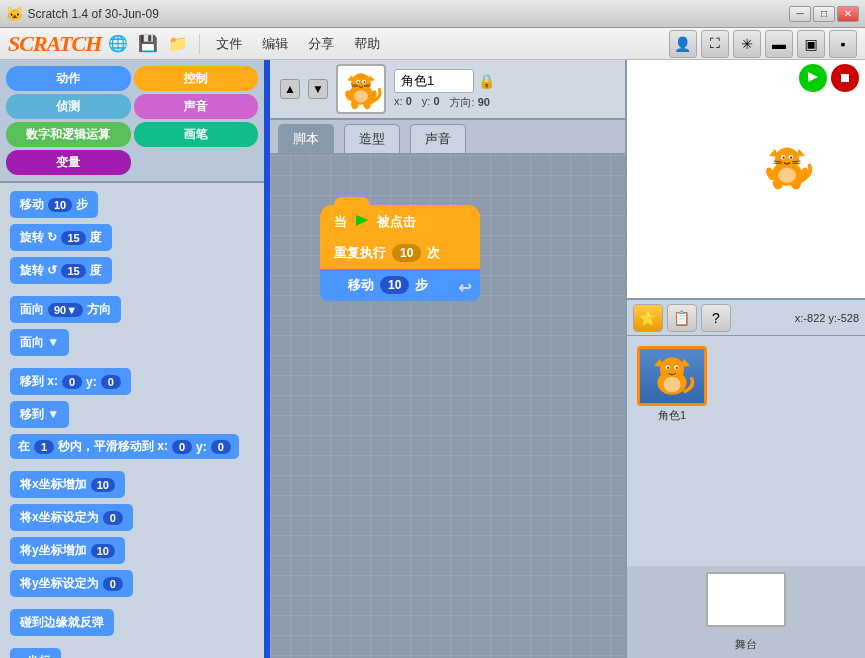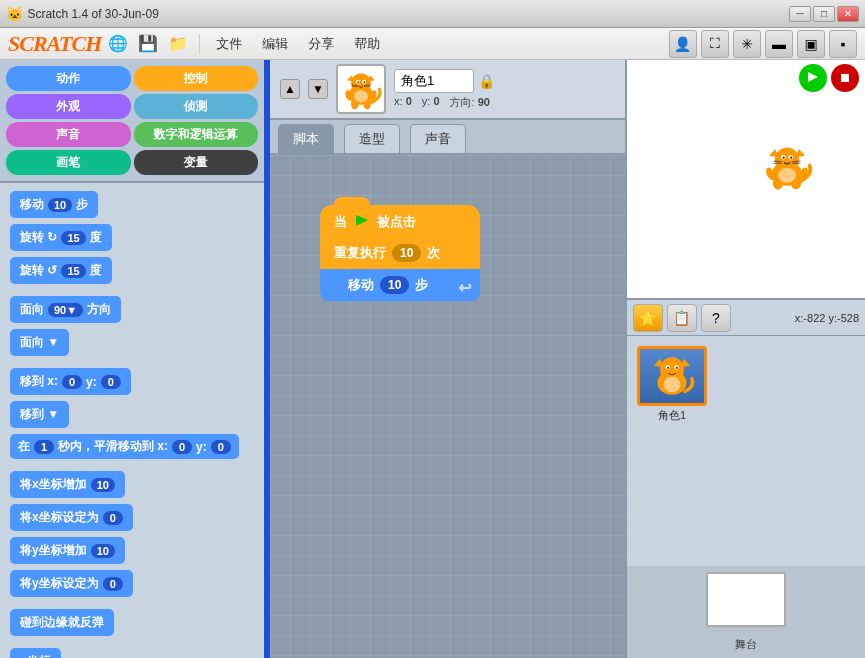--- a/index.html
+++ b/index.html
@@ -110,21 +110,21 @@
       text-align: center;
       font-weight: bold;
     }
     .cat-motion { background: #4c97ff; }
     .cat-control { background: #ffab19; }
     .cat-looks { background: #9966ff; }
     .cat-sensing { background: #5cb1d6; }
     .cat-sound { background: #cf63cf; }
     .cat-operators { background: #59c059; }
     .cat-pen { background: #0fbd8c; }
-    .cat-variables { background: #404040; }
+    .cat-variables { background: #a21caf; }
 
     
     #blocks-list {
       flex: 1;
       overflow-y: auto;
       padding: 8px 10px;
       display: flex;
       flex-direction: column;
       gap: 6px;
     }
@@ -404,21 +404,20 @@
     <div class="user-icon-btn">▪</div>
   </div>
 </div>
 
 <div id="main">
 
   <div id="blocks-panel">
     <div id="categories">
       <button class="cat-btn cat-motion">动作</button>
       <button class="cat-btn cat-control">控制</button>
-      <button class="cat-btn cat-looks">外观</button>
       <button class="cat-btn cat-sensing">侦测</button>
       <button class="cat-btn cat-sound">声音</button>
       <button class="cat-btn cat-operators">数字和逻辑运算</button>
       <button class="cat-btn cat-pen">画笔</button>
       <button class="cat-btn cat-variables">变量</button>
     </div>
     <div id="blocks-list">
 
       <div class="block block-motion">
         <span>移动</span>

